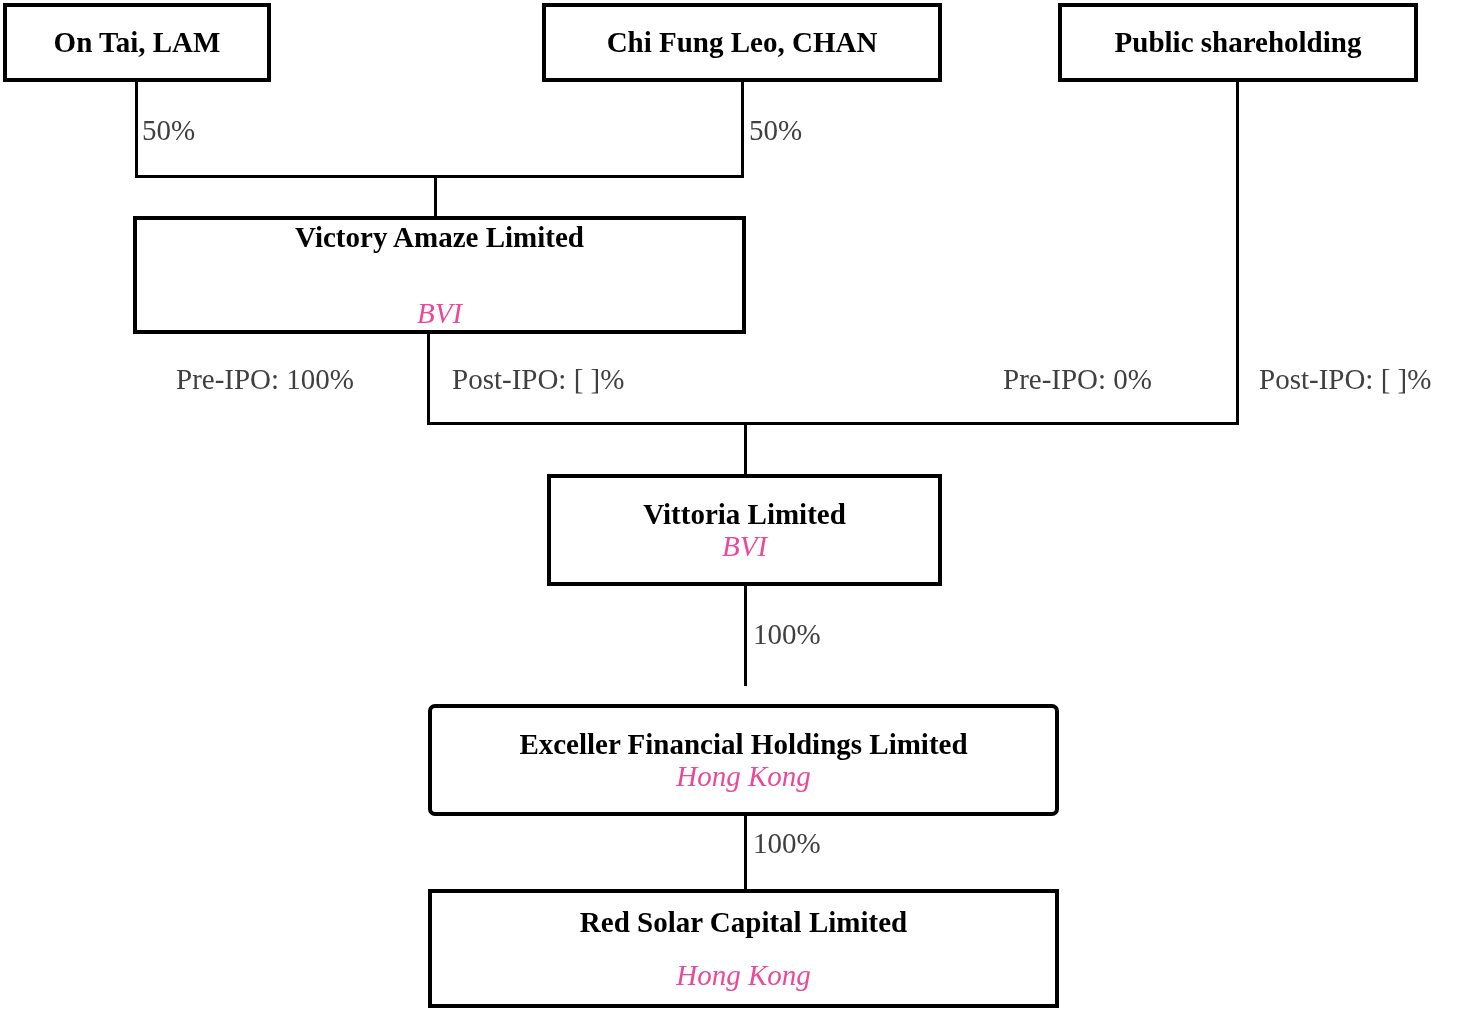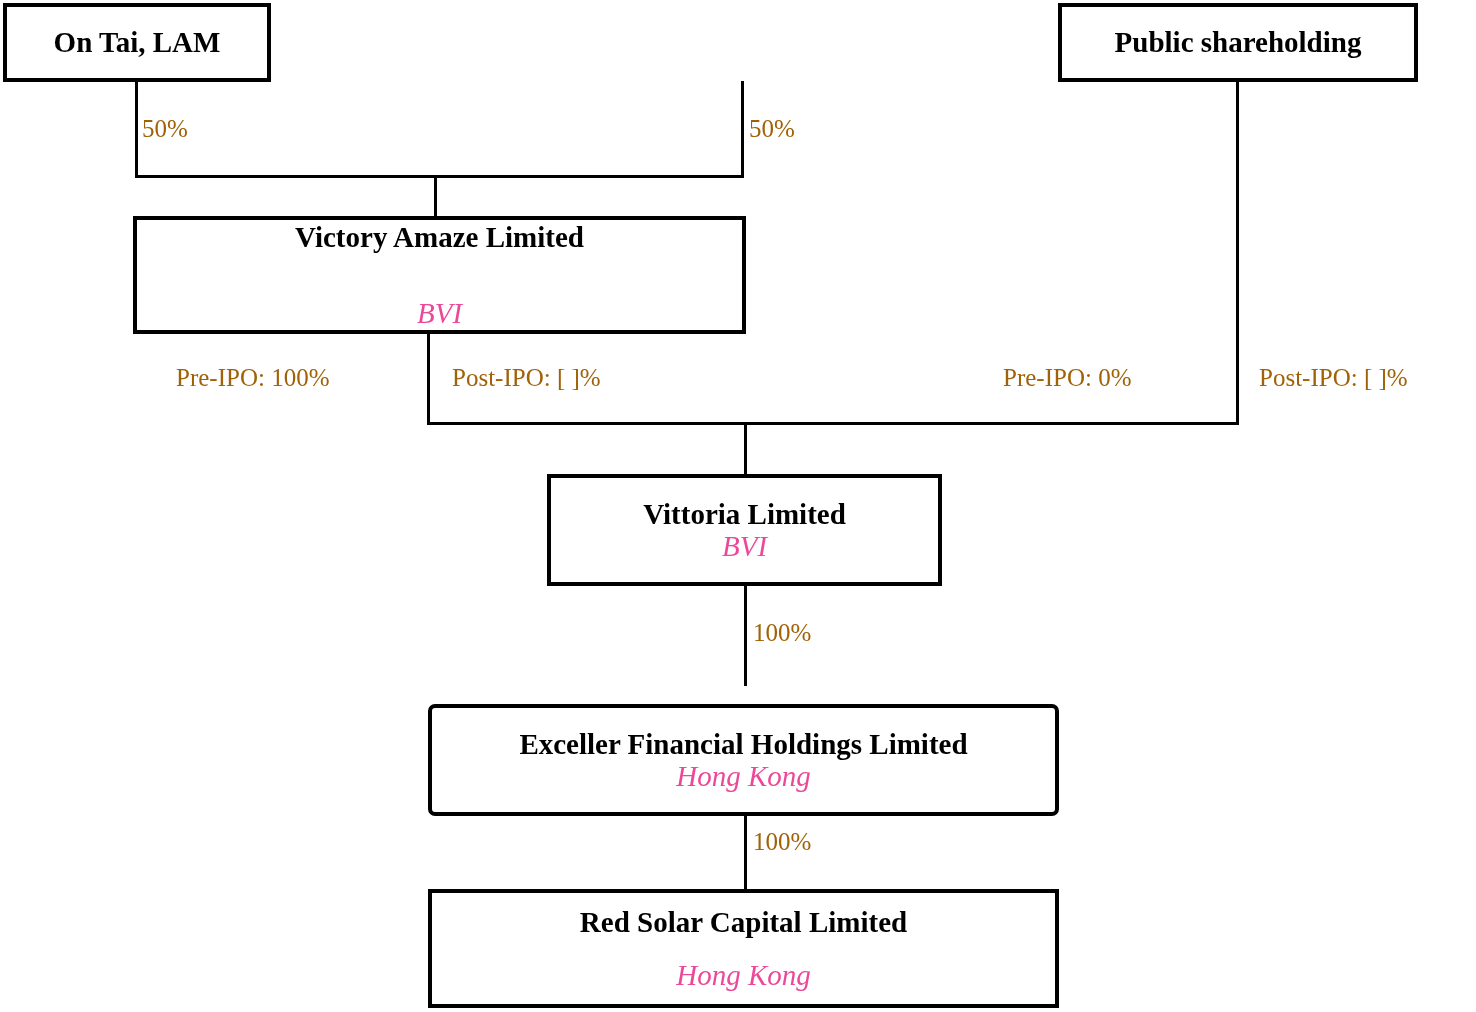--- a/index.html
+++ b/index.html
@@ -48,37 +48,40 @@
     z-index: 1;
   }
   .edge-h {
     position: absolute;
     height: 3px;
     background: #000000;
     z-index: 1;
   }
   .edge-label {
     position: absolute;
-    font-size: 25px;
-    color: #a16207;
+    font-size: 29px;
+    color: #404040;
     white-space: nowrap;
     line-height: 1;
     z-index: 4;
     background: transparent;
   }
 </style>
 </head>
 <body>
 
 <div id="canvas">
 
   <div class="node" style="left:3px; top:3px; width:268px; height:79px;">
     <div class="nm">On Tai, LAM</div>
   </div>
 
+  <div class="node" style="left:542px; top:3px; width:400px; height:79px;">
+    <div class="nm">Chi Fung Leo, CHAN</div>
+  </div>
 
   <div class="node" style="left:1058px; top:3px; width:360px; height:79px;">
     <div class="nm">Public shareholding</div>
   </div>
 
   <div class="node" style="left:133px; top:216px; width:613px; height:118px;gap:44px;">
     <div class="nm">Victory Amaze Limited</div>
     <div class="juris">BVI</div>
   </div>
 

